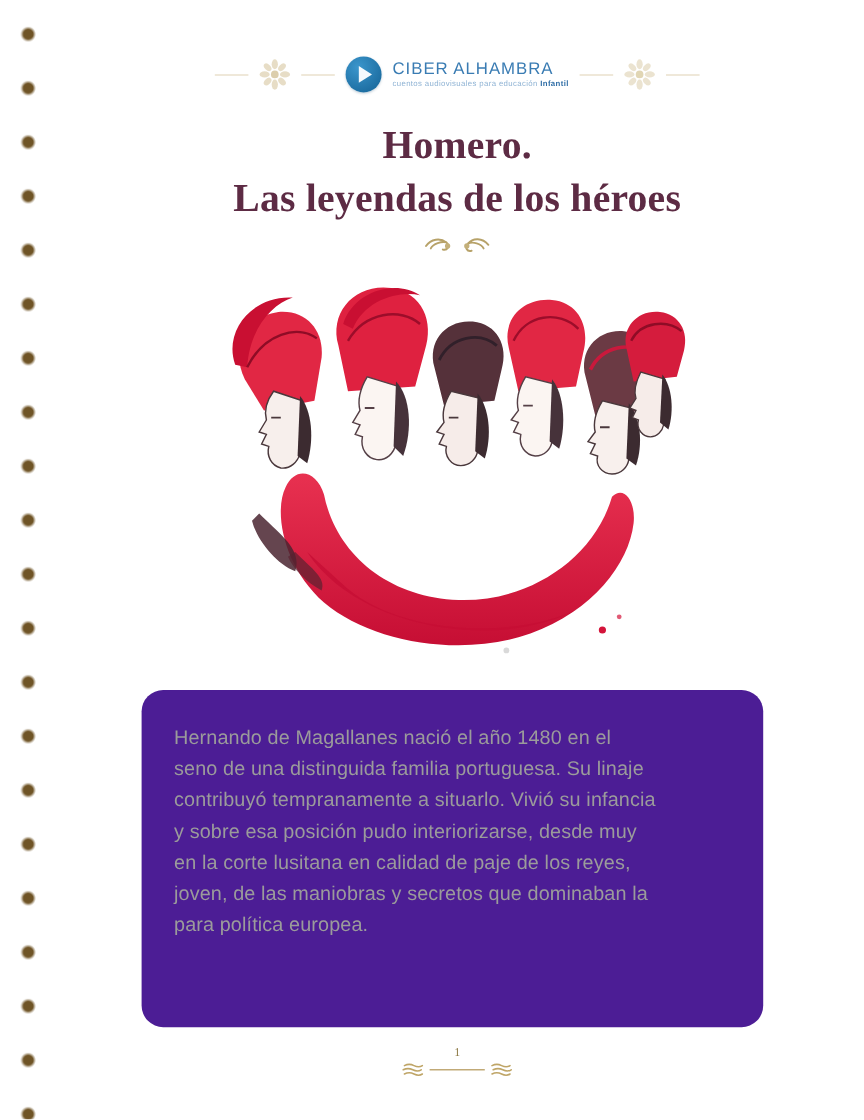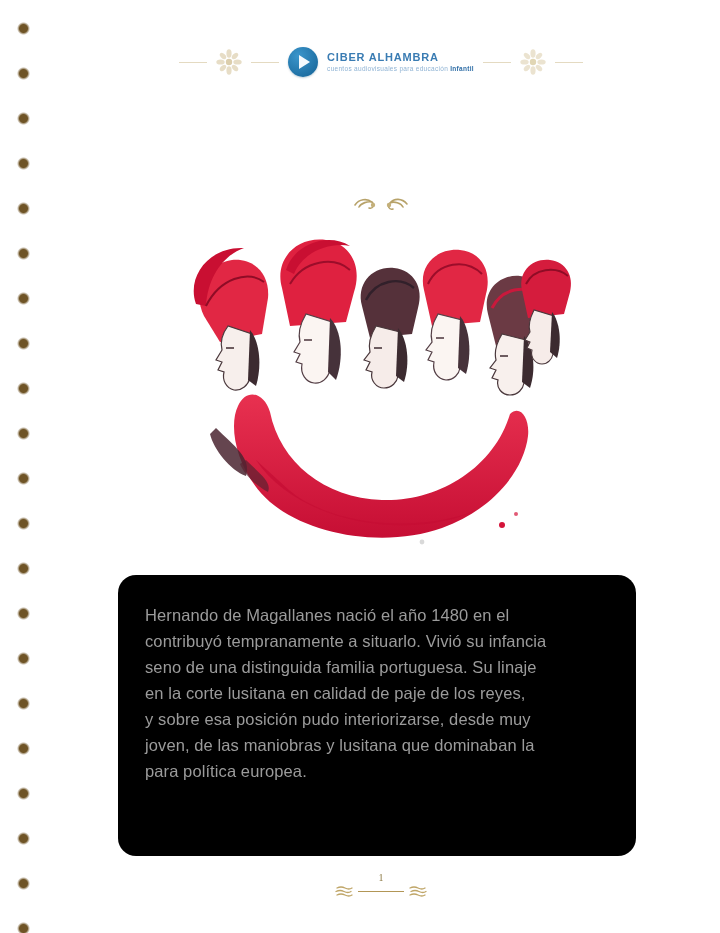--- a/index.html
+++ b/index.html
@@ -39,40 +39,40 @@
     width:30px;height:30px;border-radius:50%;
     background:radial-gradient(circle at 35% 30%, #3b96cc, #1d6ea2 75%);
     display:flex;align-items:center;justify-content:center;flex:0 0 auto;
     box-shadow:0 1px 2px rgba(0,60,100,.25);
   }
   .logo-badge .tri{
     width:0;height:0;border-left:11px solid #f4f9fd;
     border-top:7px solid transparent;border-bottom:7px solid transparent;margin-left:3px;
   }
   .logo-text{display:flex;flex-direction:column;justify-content:center;line-height:1.25;min-width:112px;}
-  .logo-main{font-size:11px;font-weight:bold;color:#3a7cb3;letter-spacing:.8px;}
+  .logo-main{font-size:14px;font-weight:normal;color:#3a7cb3;letter-spacing:.8px;}
   .logo-tag{font-size:6.5px;color:#8fb3d4;letter-spacing:.3px;}
   .logo-tag .hl{color:#2e6da6;font-weight:bold;}
 
   
   .title{
     margin:0;position:absolute;top:100px;left:0;right:0;
     text-align:center;font-family:"Liberation Serif", serif;font-weight:bold;
     font-size:33px;line-height:44px;color:#5d2b44;letter-spacing:.2px;
   }
   .flourish{position:absolute;top:192px;left:0;right:0;text-align:center;}
   .flourish svg{width:64px;height:22px;}
 
   
   .illustration{position:absolute;top:230px;left:50%;margin-left:-195px;width:390px;height:330px;}
 
   
   .text-card{
     position:absolute;top:575px;left:76px;width:518px;height:281px;
-    background:#000000;border-radius:18px;box-sizing:border-box;
+    background:#4c1d95;border-radius:18px;box-sizing:border-box;
     padding:27px 30px 0 27px;
   }
   .text-card .tline{
     font-size:16.5px;line-height:26px;color:#9b9b9b;white-space:nowrap;letter-spacing:.1px;
   }
 
   
   .footer{
     position:absolute;top:872px;left:0;right:0;
     display:flex;flex-direction:column;align-items:center;
@@ -129,20 +129,24 @@
         <ellipse cx="7" cy="7" rx="2.4" ry="3.8" transform="rotate(-45 7 7)"></ellipse>
         <ellipse cx="19" cy="19" rx="2.4" ry="3.8" transform="rotate(-45 19 19)"></ellipse>
         <ellipse cx="19" cy="7" rx="2.4" ry="3.8" transform="rotate(45 19 7)"></ellipse>
         <ellipse cx="7" cy="19" rx="2.4" ry="3.8" transform="rotate(45 7 19)"></ellipse>
       </g>
       <circle cx="13" cy="13" r="3.2" fill="#dccfa8"></circle>
     </svg>
     <div class="h-line"></div>
   </div>
 
+  <h1 class="title">
+    <span>Homero.</span><br>
+    <span>Las leyendas de los héroes</span>
+  </h1>
 
   <div class="flourish">
     <svg viewBox="0 0 64 22">
       <g fill="none" stroke="#b7a269" stroke-width="1.6" stroke-linecap="round">
         <path d="M6,13 C10,7 18,6 23,10 C19,9 12,11 10,15"></path>
         <path d="M23,10 C26,13 24,17 20,16"></path>
         <path d="M58,12 C53,6 45,6 41,11 C45,9 52,11 54,15"></path>
         <path d="M41,11 C38,14 40,18 44,17"></path>
       </g>
       <circle cx="24" cy="13" r="2.2" fill="#c4b07a"></circle>
@@ -216,25 +220,25 @@
     <g>
       <path d="M336,60 C332,42 346,28 364,30 C380,32 388,46 384,62 L378,84 L342,88 Z" fill="#d51c3d"></path>
       <path d="M340,54 C348,38 370,36 382,46" fill="none" stroke="#8f0c26" stroke-width="2"></path>
       <path d="M348,80 C344,88 342,96 344,102 L339,110 L344,112 L341,118 L346,120 C344,128 350,134 356,134 C362,134 366,129 367,124 L368,86 Z" fill="#f6ece9" stroke="#4a383c" stroke-width="1.1"></path>
       <path d="M366,82 C374,92 376,112 371,128 L364,122 Z" fill="#3c2b30"></path>
     </g>
   </svg>
 
   <div class="text-card">
     <div class="tline">Hernando de Magallanes nació el año 1480 en el</div>
+    <div class="tline">seno de una distinguida familia portuguesa. Su linaje</div>
     <div class="tline">contribuyó tempranamente a situarlo. Vivió su infancia</div>
-    <div class="tline">seno de una distinguida familia portuguesa. Su linaje</div>
+    <div class="tline">y sobre esa posición pudo interiorizarse, desde muy</div>
     <div class="tline">en la corte lusitana en calidad de paje de los reyes,</div>
-    <div class="tline">y sobre esa posición pudo interiorizarse, desde muy</div>
-    <div class="tline">joven, de las maniobras y lusitana que dominaban la</div>
+    <div class="tline">joven, de las maniobras y secretos que dominaban la</div>
     <div class="tline">para política europea.</div>
   </div>
 
   <div class="footer">
     <div class="footer-num">1</div>
     <div class="footer-row">
       <svg class="footer-orn" viewBox="0 0 18 12">
         <g fill="none" stroke="#bfa567" stroke-width="1.3" stroke-linecap="round">
           <path d="M2,3 Q6,1 10,3 T17,3"></path>
           <path d="M1,6.5 Q5,4.5 9,6.5 T16,6.5"></path>

